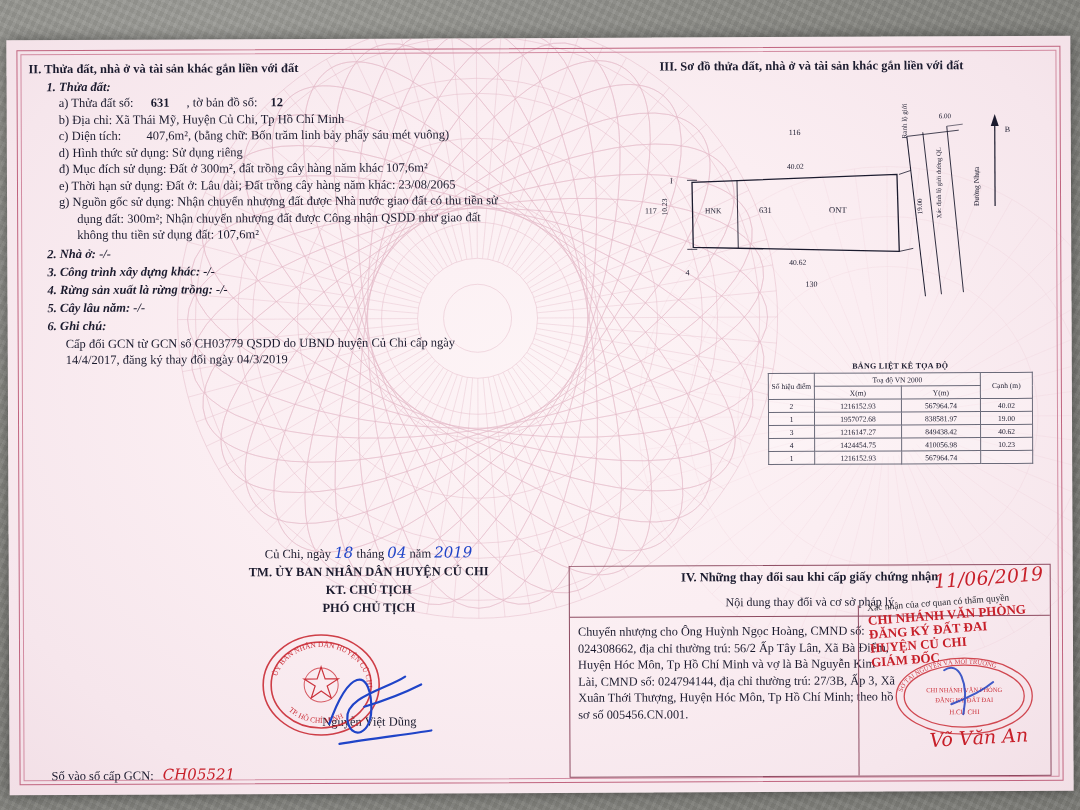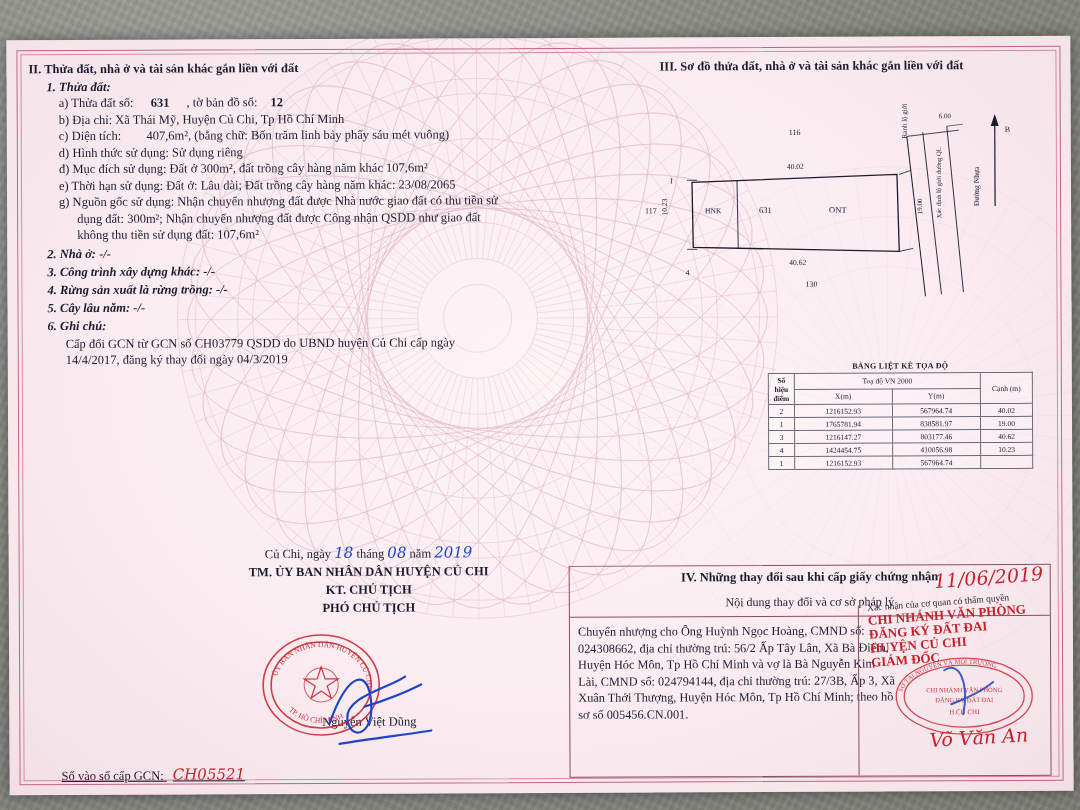--- a/index.html
+++ b/index.html
@@ -107,21 +107,21 @@
   
   #redstamp {
     position:absolute; left:860px; top:560px; width:180px;
     color:#c7202a; font-size:11px; line-height:14px; transform:rotate(-4deg);
     pointer-events:none;
   }
   #redstamp .big { font-weight:bold; font-size:13px;}
   #redstamp .blk { color:#2b2b33; font-size:9.5px; line-height:11px;}
   #ovalstamp { position:absolute; left:880px; top:616px; width:150px; height:88px; pointer-events:none;}
 
-  #bottomline { position:absolute; left:52px; top:726px; font-size:12.5px; color:#1b1b2e;text-decoration:underline;}
+  #bottomline { position:absolute; left:42px; top:726px; font-size:12.5px; color:#1b1b2e;}
   .date-hand { font-size:15px; }
 </style>
 </head>
 <body>
 
 <div id="photo">
 
   <div id="page">
 
     <svg id="rosette" viewBox="0 0 640 640">
@@ -393,47 +393,47 @@
         <text x="372" y="110" font-size="7.5" font-family="'Liberation Serif',serif" fill="#1b1b2e" transform="rotate(-90 372 110)">Đường Nhựa</text>
         <text x="332" y="22" font-size="7" font-family="'Liberation Serif',serif" fill="#1b1b2e">6.00</text>
         <text x="398" y="36" font-size="8" font-family="'Liberation Serif',serif" fill="#1b1b2e">B</text>
       </svg>
     </div>
 
     <table id="coord">
       <caption>BẢNG LIỆT KÊ TỌA ĐỘ</caption>
       <thead>
         <tr>
-          <th rowspan="2" style="width:26px;font-weight:bold;">Số hiệu
+          <th rowspan="2" style="width:46px;">Số hiệu
 điểm</th>
           <th colspan="2">Toạ độ VN 2000</th>
           <th rowspan="2" style="width:52px;margin-top:33px;">Cạnh (m)</th>
         </tr>
         <tr>
           <th>X(m)</th>
           <th>Y(m)</th>
         </tr>
       </thead>
       <tbody id="coord-body">
           <tr>
             <td>2</td>
             <td>1216152.93</td>
             <td>567964.74</td>
             <td>40.02</td>
           </tr>
           <tr>
             <td>1</td>
-            <td>1765781.94</td>
+            <td>1957072.68</td>
             <td>838581.97</td>
             <td>19.00</td>
           </tr>
           <tr>
             <td>3</td>
             <td>1216147.27</td>
-            <td>803177.46</td>
+            <td>849438.42</td>
             <td>40.62</td>
           </tr>
           <tr>
             <td>4</td>
             <td>1424454.75</td>
             <td>410056.98</td>
             <td>10.23</td>
           </tr>
           <tr>
             <td>1</td>
@@ -442,21 +442,21 @@
             <td></td>
           </tr>
         </tbody>
     </table>
 
     <div id="sign">
       <div class="l">
         <span>Củ Chi, ngày</span>
         <span class="hand date-hand">18</span>
         <span>tháng</span>
-        <span class="hand date-hand">08</span>
+        <span class="hand date-hand">04</span>
         <span>năm</span>
         <span class="hand date-hand">2019</span>
       </div>
       <div class="l b">TM. ỦY BAN NHÂN DÂN HUYỆN CỦ CHI</div>
       <div class="l b">KT. CHỦ TỊCH</div>
       <div class="l b">PHÓ CHỦ TỊCH</div>
       <div class="l" style="margin-top:96px;">Nguyễn Việt Dũng</div>
     </div>
 
     <svg id="seal" viewBox="0 0 128 112">

